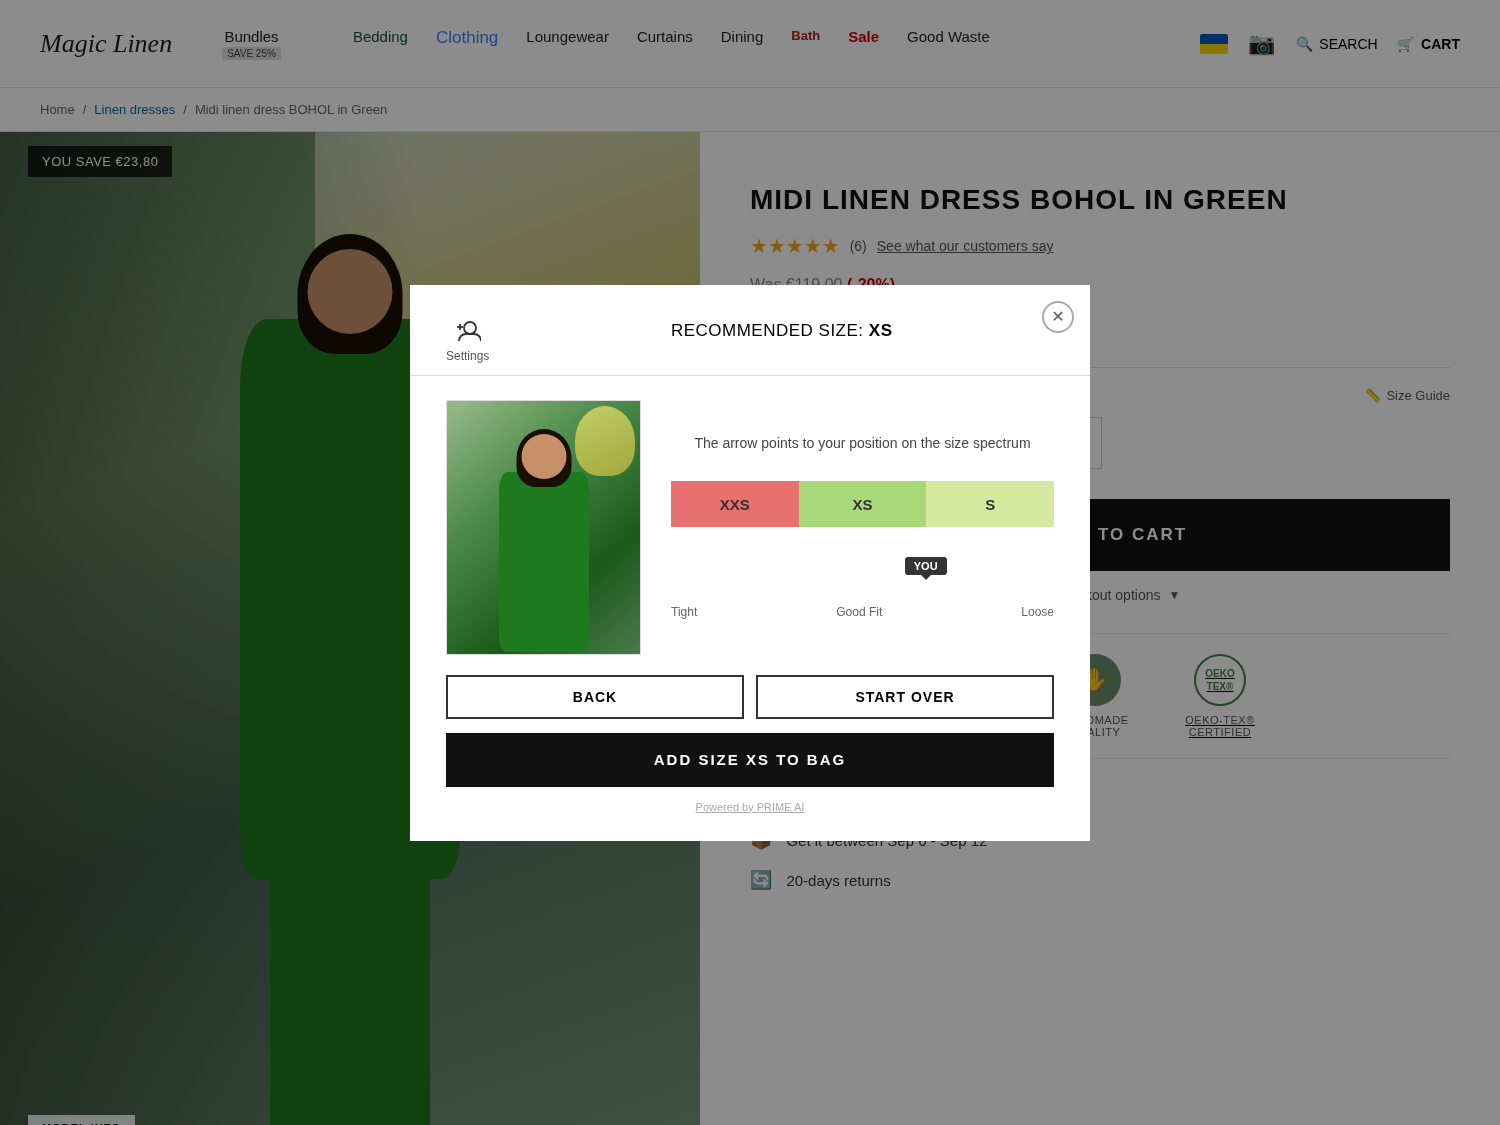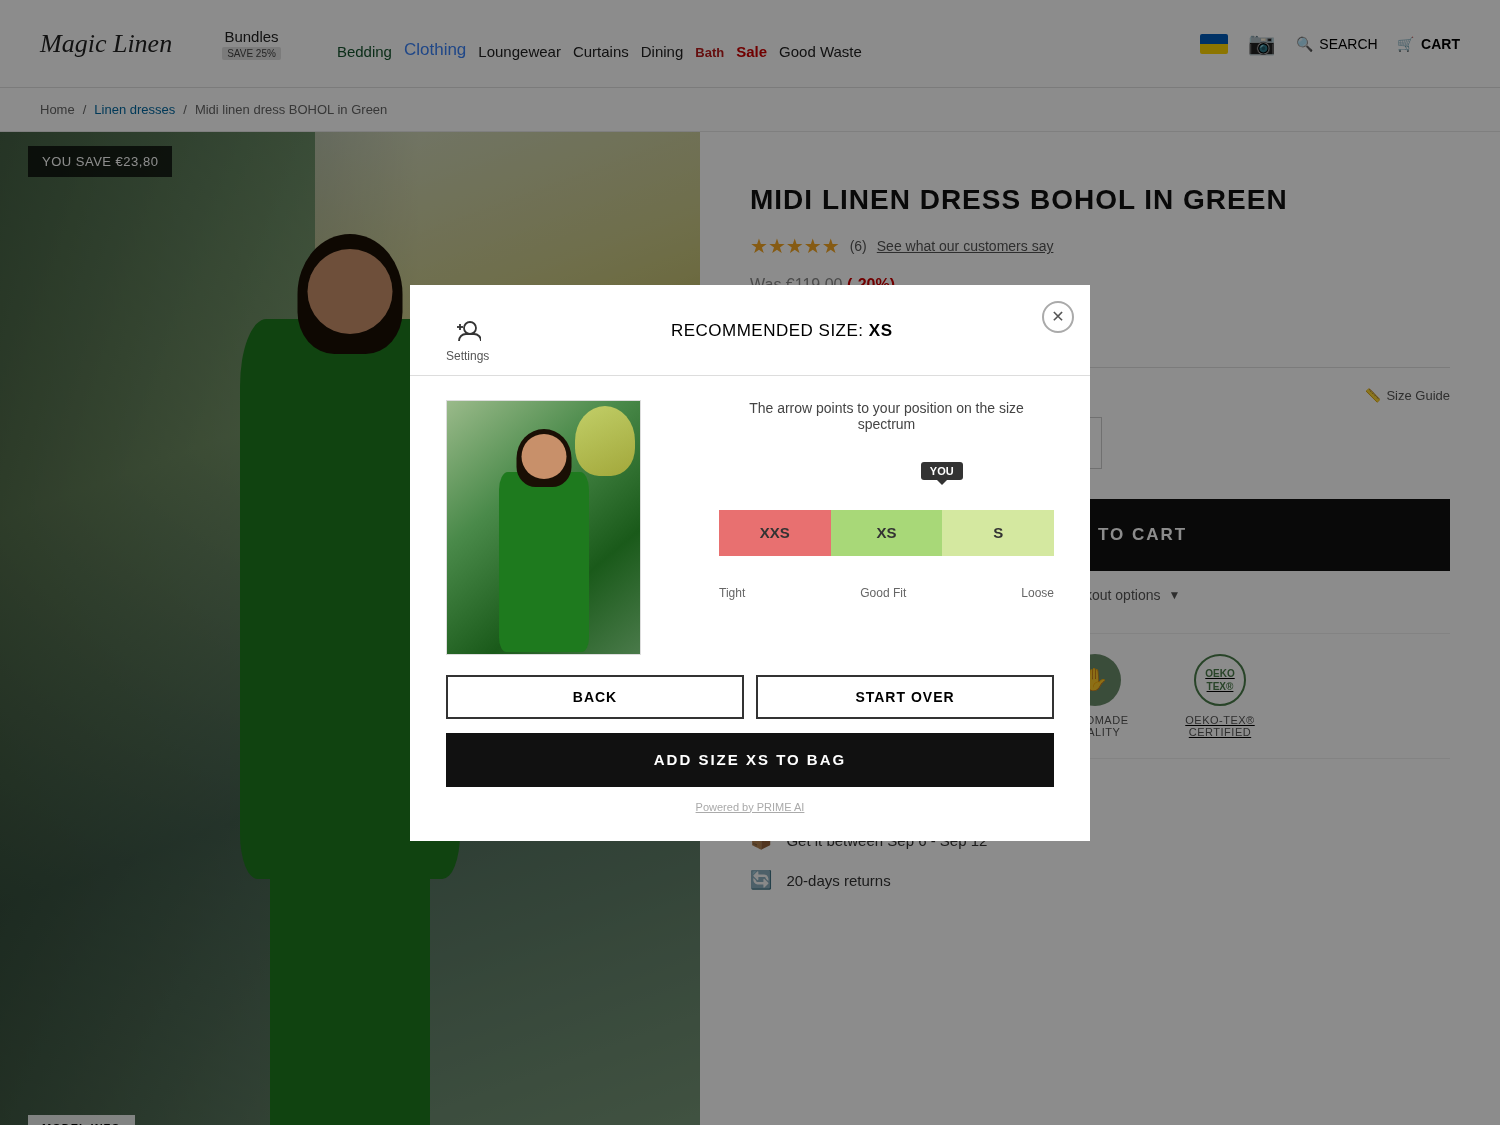--- a/index.html
+++ b/index.html
@@ -3,21 +3,21 @@
   <meta charset="utf-8">
   <style>
     * { margin: 0; padding: 0; box-sizing: border-box; }
     body { font-family: Arial, sans-serif; background: #f5f5f5; width: 1500px; min-height: 1125px; overflow-x: hidden; }
   </style>
 </head>
 <body>
 
 <header style="background:white;border-bottom:1px solid #e0e0e0;display:flex;align-items:center;padding:0 40px;height:88px;position:relative;z-index:10;">
   <div style="font-family:Georgia,serif;font-style:italic;font-size:26px;color:#222;margin-right:50px;white-space:nowrap;cursor:pointer;">Magic Linen</div>
-  <nav style="display:flex;align-items:flex-end;gap:12px;flex:1;">
+  <nav style="display:flex;align-items:flex-start;gap:28px;flex:1;">
     <div style="display:flex;flex-direction:column;align-items:center;cursor:pointer;">
       <span style="font-size:15px;color:#222;">Bundles</span>
       <span style="background:#e0e0e0;font-size:10px;padding:1px 5px;border-radius:2px;color:#444;margin-top:2px;">SAVE 25%</span>
     </div>
     <span style="font-size:15px;color:#14532d;cursor:pointer;margin-left:44px;">Bedding</span>
     <span style="font-size:17px;color:#3b82f6;cursor:pointer;">Clothing</span>
     <span style="font-size:15px;color:#222;cursor:pointer;">Loungewear</span>
     <span style="font-size:15px;color:#222;cursor:pointer;">Curtains</span>
     <span style="font-size:15px;color:#222;cursor:pointer;">Dining</span>
     <span style="font-size:13px;color:#b91c1c;cursor:pointer;font-weight:bold;">Bath</span>
@@ -173,42 +173,42 @@
       <div style="width:195px;height:255px;flex-shrink:0;overflow:hidden;border:1px solid #ddd;background:linear-gradient(160deg,#7aaa6a 0%,#3a6b3a 40%,#2d5a2d 100%);position:relative;">
         <div style="position:absolute;inset:0;background:linear-gradient(140deg,#9aba8a 0%,#4a8a4a 35%,#1a5a1a 70%,#4a7a4a 100%);"></div>
         <div style="position:absolute;top:5px;right:5px;width:60px;height:70px;background:linear-gradient(160deg,#f0e870 0%,#d4c040 100%);opacity:0.7;border-radius:50% 50% 40% 40%;"></div>
         <div style="position:absolute;bottom:0;left:50%;transform:translateX(-50%);width:110px;height:220px;">
           <div style="position:absolute;top:0;left:50%;transform:translateX(-50%);width:45px;height:45px;border-radius:50%;background:#c8906a;z-index:3;"></div>
           <div style="position:absolute;top:-5px;left:50%;transform:translateX(-50%);width:55px;height:58px;border-radius:50% 50% 35% 35%;background:#1a0f05;z-index:2;"></div>
           <div style="position:absolute;top:38px;left:50%;transform:translateX(-50%);width:90px;height:180px;background:#1e7a1e;border-radius:10% 10% 8% 8%;z-index:1;"></div>
         </div>
       </div>
 
-      <div style="flex:1;display:flex;flex-direction:column;justify-content:flex-start;gap:30px;margin-left:48px;">
+      <div style="flex:1;display:flex;flex-direction:column;justify-content:center;gap:30px;">
         <p style="font-size:14px;color:#444;text-align:center;">The arrow points to your position on the size spectrum</p>
+
+        <div style="display:flex;width:100%;height:46px;overflow:hidden;">
+          <div style="flex:1;background:#e87070;display:flex;align-items:center;justify-content:center;font-size:15px;font-weight:600;color:#333;">
+            <span>XXS</span>
+          </div>
+          <div style="flex:1;background:#a8d878;display:flex;align-items:center;justify-content:center;font-size:15px;font-weight:600;color:#333;">
+            <span>XS</span>
+          </div>
+          <div style="flex:1;background:#d4e8a0;display:flex;align-items:center;justify-content:center;font-size:15px;font-weight:600;color:#333;">
+            <span>S</span>
+          </div>
+        </div>
 
         <div style="display:flex;justify-content:center;padding-left:33%;">
           <div style="background:#333;color:white;font-size:11px;padding:3px 9px;border-radius:3px;display:inline-block;position:relative;font-weight:600;">
             <span>YOU</span>
             <div style="position:absolute;top:100%;left:50%;transform:translateX(-50%);border:5px solid transparent;border-top-color:#333;"></div>
           </div>
         </div>
 
-        <div style="display:flex;width:100%;height:46px;overflow:hidden;">
-          <div style="flex:1;background:#e87070;display:flex;align-items:center;justify-content:center;font-size:15px;font-weight:600;color:#333;">
-            <span>XXS</span>
-          </div>
-          <div style="flex:1;background:#a8d878;display:flex;align-items:center;justify-content:center;font-size:15px;font-weight:600;color:#333;">
-            <span>XS</span>
-          </div>
-          <div style="flex:1;background:#d4e8a0;display:flex;align-items:center;justify-content:center;font-size:15px;font-weight:600;color:#333;">
-            <span>S</span>
-          </div>
-        </div>
-
         <div style="display:flex;justify-content:space-between;font-size:12px;color:#666;">
           <span>Tight</span>
           <span>Good Fit</span>
           <span>Loose</span>
         </div>
       </div>
     </div>
 
     
     <div style="display:flex;gap:12px;margin-top:20px;">

